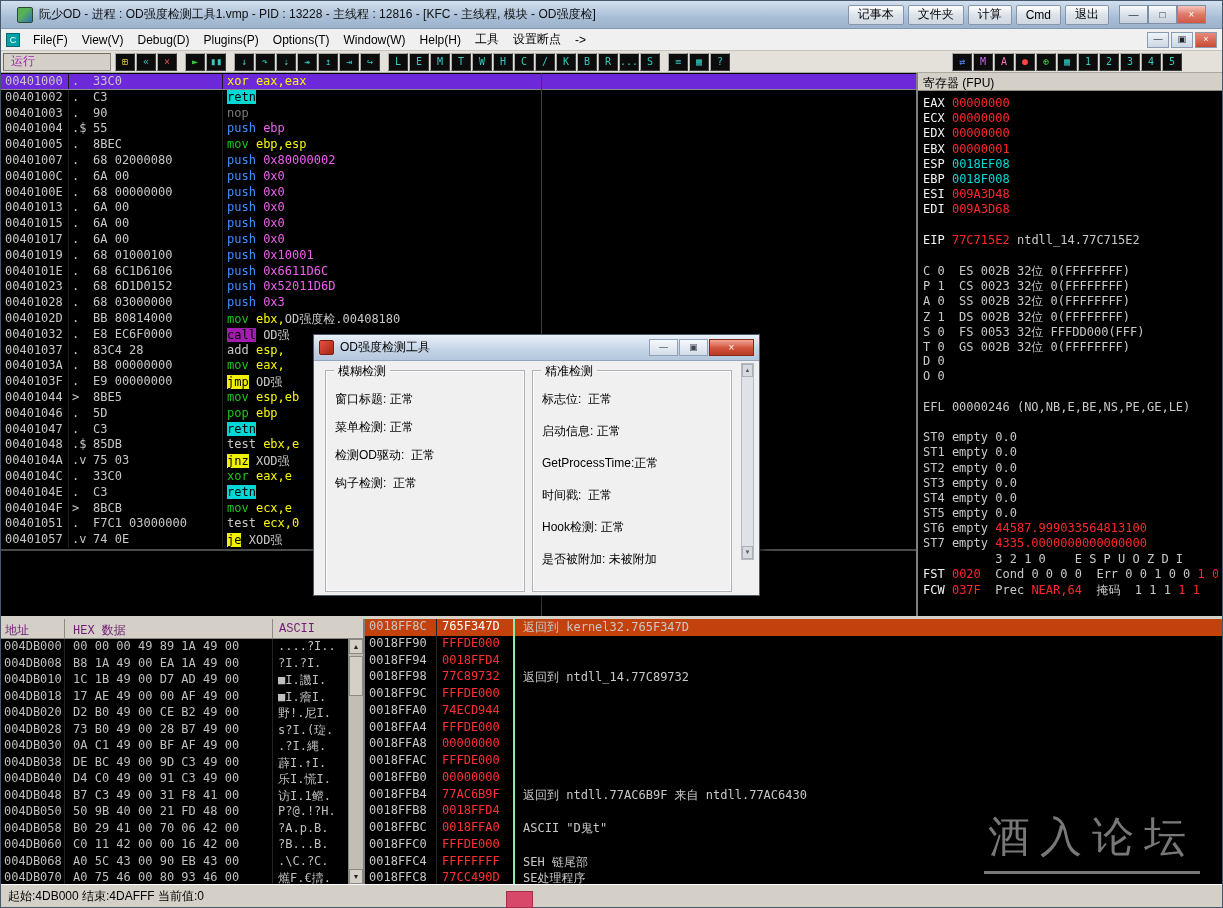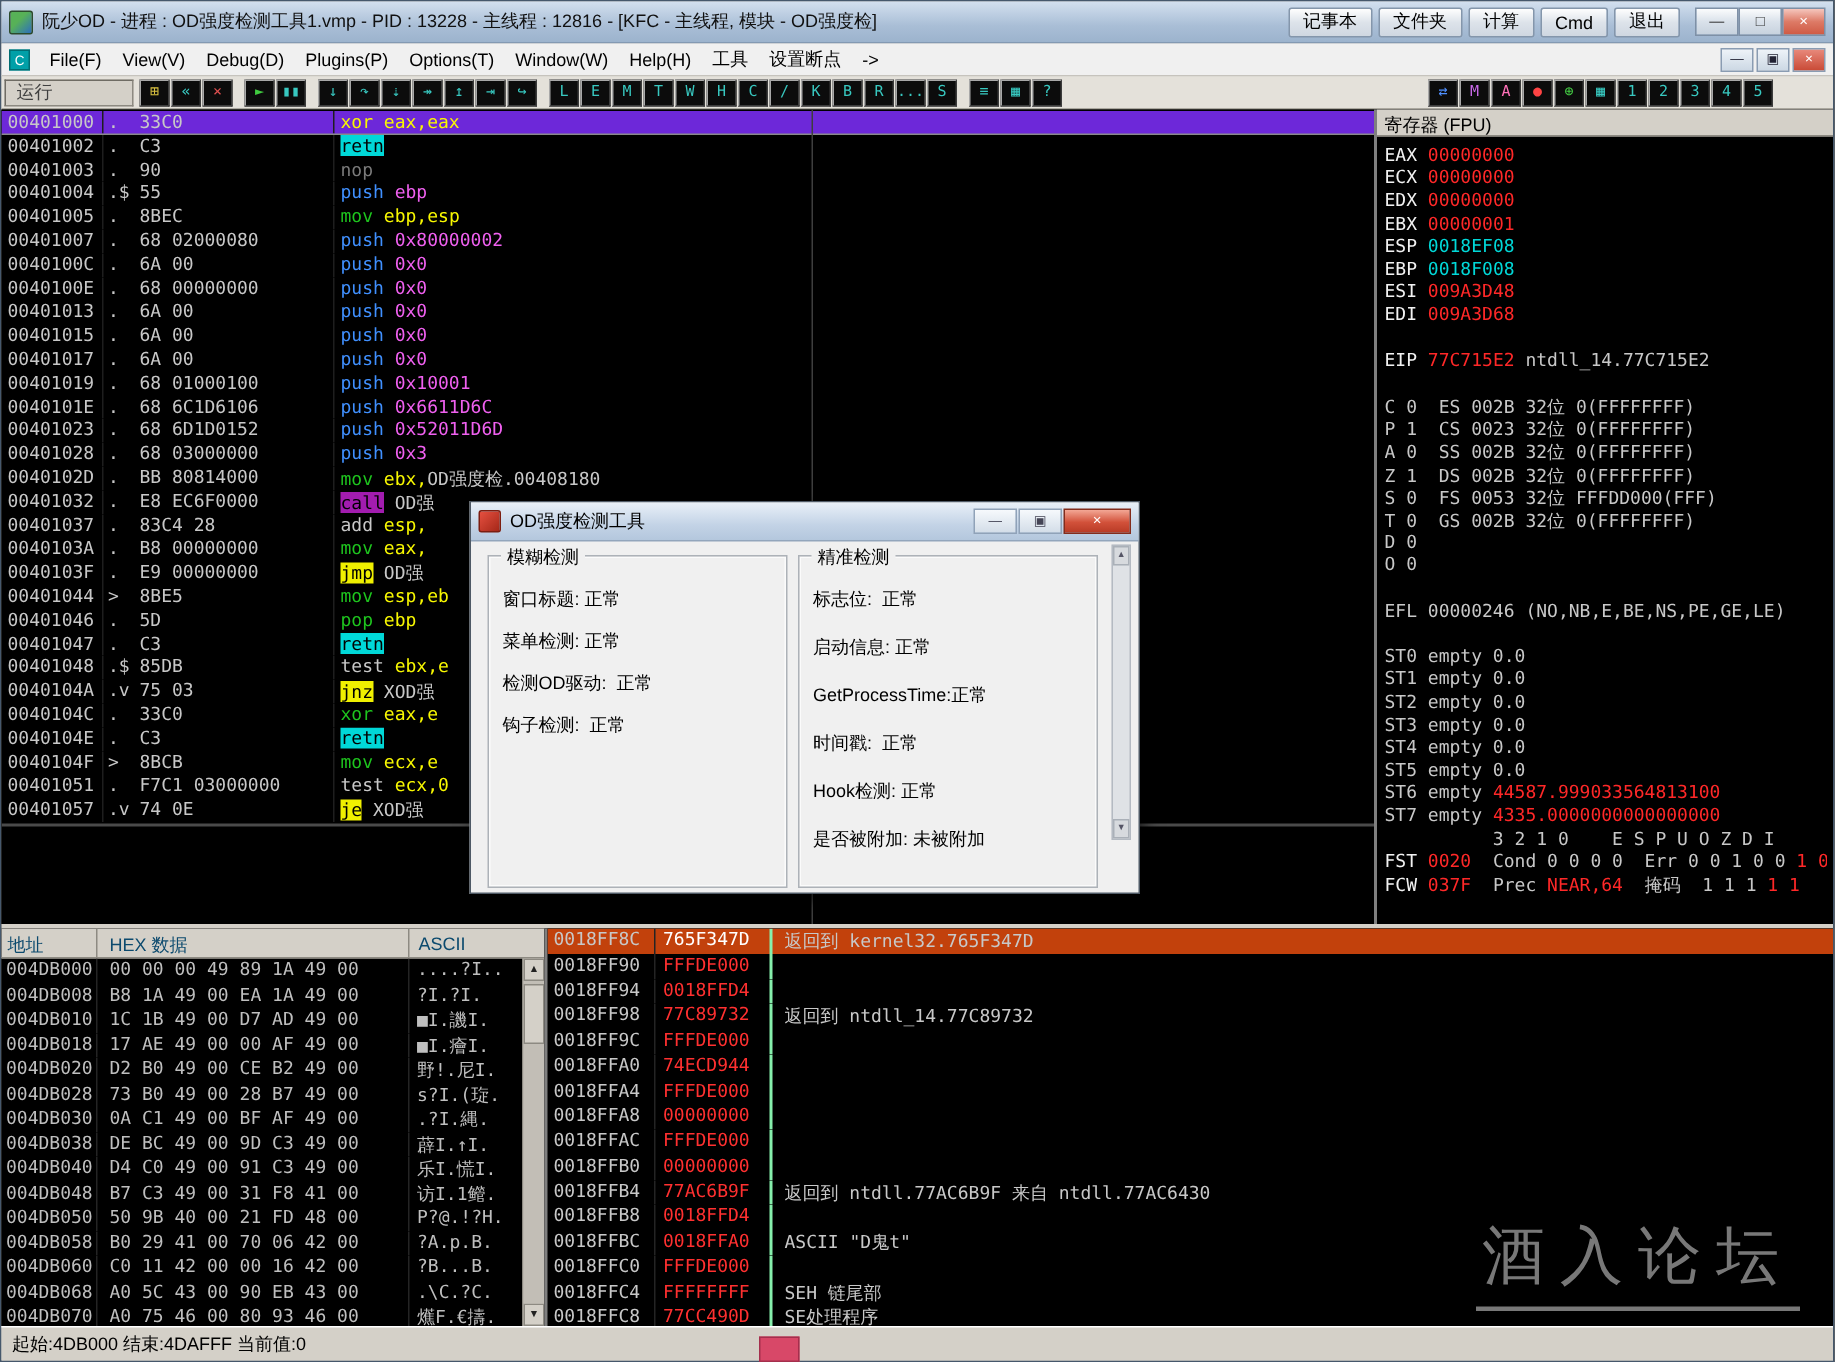--- a/index.html
+++ b/index.html
@@ -1,39 +1,39 @@
 <!DOCTYPE html>
 <html><head>
 <meta charset="utf-8">
 <style>
   *{box-sizing:border-box;margin:0;padding:0}
   html,body{width:1223px;height:908px;overflow:hidden;background:#000;font-family:"Liberation Sans",sans-serif;font-size:12px}
   .win{position:absolute;inset:0;display:flex;flex-direction:column;border:1px solid #46586c;background:#d4d0c8}
 
   
-  .titlebar{height:28px;background:linear-gradient(#d3e0ef,#a9bed6 60%,#9cb3cd);display:flex;align-items:center;padding:0 5px;gap:6px;border-bottom:1px solid #8399b2;flex:0 0 auto}
+  .titlebar{height:28px;background:linear-gradient(#d3e0ef,#a9bed6 60%,#9cb3cd);display:flex;align-items:center;padding:0 16px;gap:6px;border-bottom:1px solid #8399b2;flex:0 0 auto}
   .app-icon{width:16px;height:16px;border-radius:2px;background:linear-gradient(135deg,#57b157 40%,#2d6fbd);border:1px solid #2b4a2b;flex:0 0 auto}
   .title-text{color:#101010;white-space:nowrap;overflow:hidden;font-size:12px}
   .tb-btns{margin-left:auto;display:flex;gap:4px;align-items:center;flex:0 0 auto}
   .tb-btn{height:20px;padding:0 9px;background:linear-gradient(#fefefe,#dde3ea 50%,#cfd7e1);border:1px solid #8496ab;border-radius:2px;font-size:12px;color:#000;cursor:default;font-family:"Liberation Sans",sans-serif}
   .winctl-group{display:flex;margin-left:6px}
   .winctl{width:29px;height:19px;background:linear-gradient(#fbfcfd,#d9e1ea 50%,#c7d2de);border:1px solid #7e90a6;color:#333;font-size:10px;line-height:1;cursor:default}
   .winctl.close{background:linear-gradient(#f5c6bd,#dd7a66 50%,#cf5a44);color:#fff}
 
   
   .menubar{height:22px;background:#f0f0f0;display:flex;align-items:center;padding:0 3px;border-bottom:1px solid #c6c3bd;flex:0 0 auto}
   .mdi-icon{width:14px;height:14px;background:#00a0a8;border:1px solid #006d72;color:#fff;font-size:9px;line-height:13px;text-align:center;margin:0 6px 0 2px}
   .menu-item{padding:3px 7px;color:#000000;white-space:nowrap}
   .mdi-ctls{margin-left:auto;display:flex;gap:2px;padding-right:2px}
   .mdi-btn{width:22px;height:16px;background:linear-gradient(#eef3f8,#ccd8e4);border:1px solid #8a9cb2;font-size:9px;line-height:1;color:#223}
   .mdi-btn.close{background:linear-gradient(#e8897b,#c94a36);color:#fff}
 
   
   .toolbar{height:22px;background:#e4e1da;display:flex;align-items:center;padding:0 2px;border-bottom:1px solid #aba89f;flex:0 0 auto}
-  .state{width:86px;height:18px;background:#d4d0c8;border:1px solid #8d8a82;border-top-color:#6f6c64;border-left-color:#6f6c64;display:flex;align-items:center;padding-left:7px;color:#404040;margin-right:4px}
+  .state{width:108px;height:18px;background:#d4d0c8;border:1px solid #8d8a82;border-top-color:#6f6c64;border-left-color:#6f6c64;display:flex;align-items:center;padding-left:7px;color:#a21caf;margin-right:4px}
   .tbar-btns{display:flex;align-items:center;gap:1px;flex:1;padding-right:38px}
   .tbtn{width:20px;height:18px;background:#0c0c0c;border:1px solid;border-color:#a8a8a8 #3c3c3c #3c3c3c #a8a8a8;font-family:"DejaVu Sans Mono",monospace;font-size:10px;display:flex;align-items:center;justify-content:center;padding:0;cursor:default}
   .tbtn span{display:block;line-height:1}
   .tbtn.sep{width:6px;background:transparent;border:none}
   .tbtn.gap{flex:1;background:transparent;border:none}
 
   
   .main{flex:1 1 auto;display:flex;min-height:0;background:#000}
   .disasm{width:915px;flex:0 0 auto;background:#000;position:relative;overflow:hidden;font-family:"DejaVu Sans Mono",monospace;font-size:12px;padding-top:1px}
   .drow{height:15.8px;display:flex;white-space:pre;color:#c8c8c8;overflow:hidden}
@@ -52,21 +52,21 @@
 
   
   .c-w{color:#c8c8c8}.c-wh{color:#f2f2f2}.c-y{color:#f8f800}.c-p{color:#f060f0}
   .c-b{color:#4090ff}.c-g{color:#1ec41e}.c-r{color:#ff2828}.c-cy{color:#00d8d8}
   .c-gr{color:#7a7a7a}
   .c-bgc{background:#00d8d8;color:#000}.c-bgr{background:#a21caf;color:#000}.c-bgy{background:#f0f000;color:#000}
 
   
   .bottom{height:268px;flex:0 0 auto;display:flex;border-top:3px solid #d4d0c8;background:#000}
   .dump{width:362px;flex:0 0 auto;display:flex;flex-direction:column;background:#000}
-  .dump-header{height:20px;background:#d4d0c8;display:flex;color:#0c4a6e;font-family:Liberation Sans, sans-serif;border-bottom:1px solid #8d8a82;flex:0 0 auto}
+  .dump-header{height:20px;background:#d4d0c8;display:flex;color:#701a75;font-family:Liberation Mono, monospace;border-bottom:1px solid #8d8a82;flex:0 0 auto}
   .dh-addr{width:64px;padding:3px 0 0 4px;border-right:1px solid #8d8a82}
   .dh-hex{width:208px;padding:3px 0 0 8px;border-right:1px solid #8d8a82}
   .dh-ascii{flex:1;padding:3px 0 0 6px}
   .dump-body{flex:1;display:flex;min-height:0}
   .dump-rows{flex:1;font-family:"DejaVu Sans Mono",monospace;font-size:12px;overflow:hidden}
   .dumprow{height:16.5px;display:flex;white-space:pre;color:#bfbfbf;overflow:hidden}
   .d-addr{width:64px;padding-left:3px;border-right:1px solid #242424}
   .d-hex{width:208px;padding-left:8px;border-right:1px solid #242424}
   .d-ascii{flex:1;padding-left:5px}
   .scrollv{width:15px;flex:0 0 auto;background:#d4d0c8;border-left:1px solid #8d8a82;display:flex;flex-direction:column;align-items:stretch}

